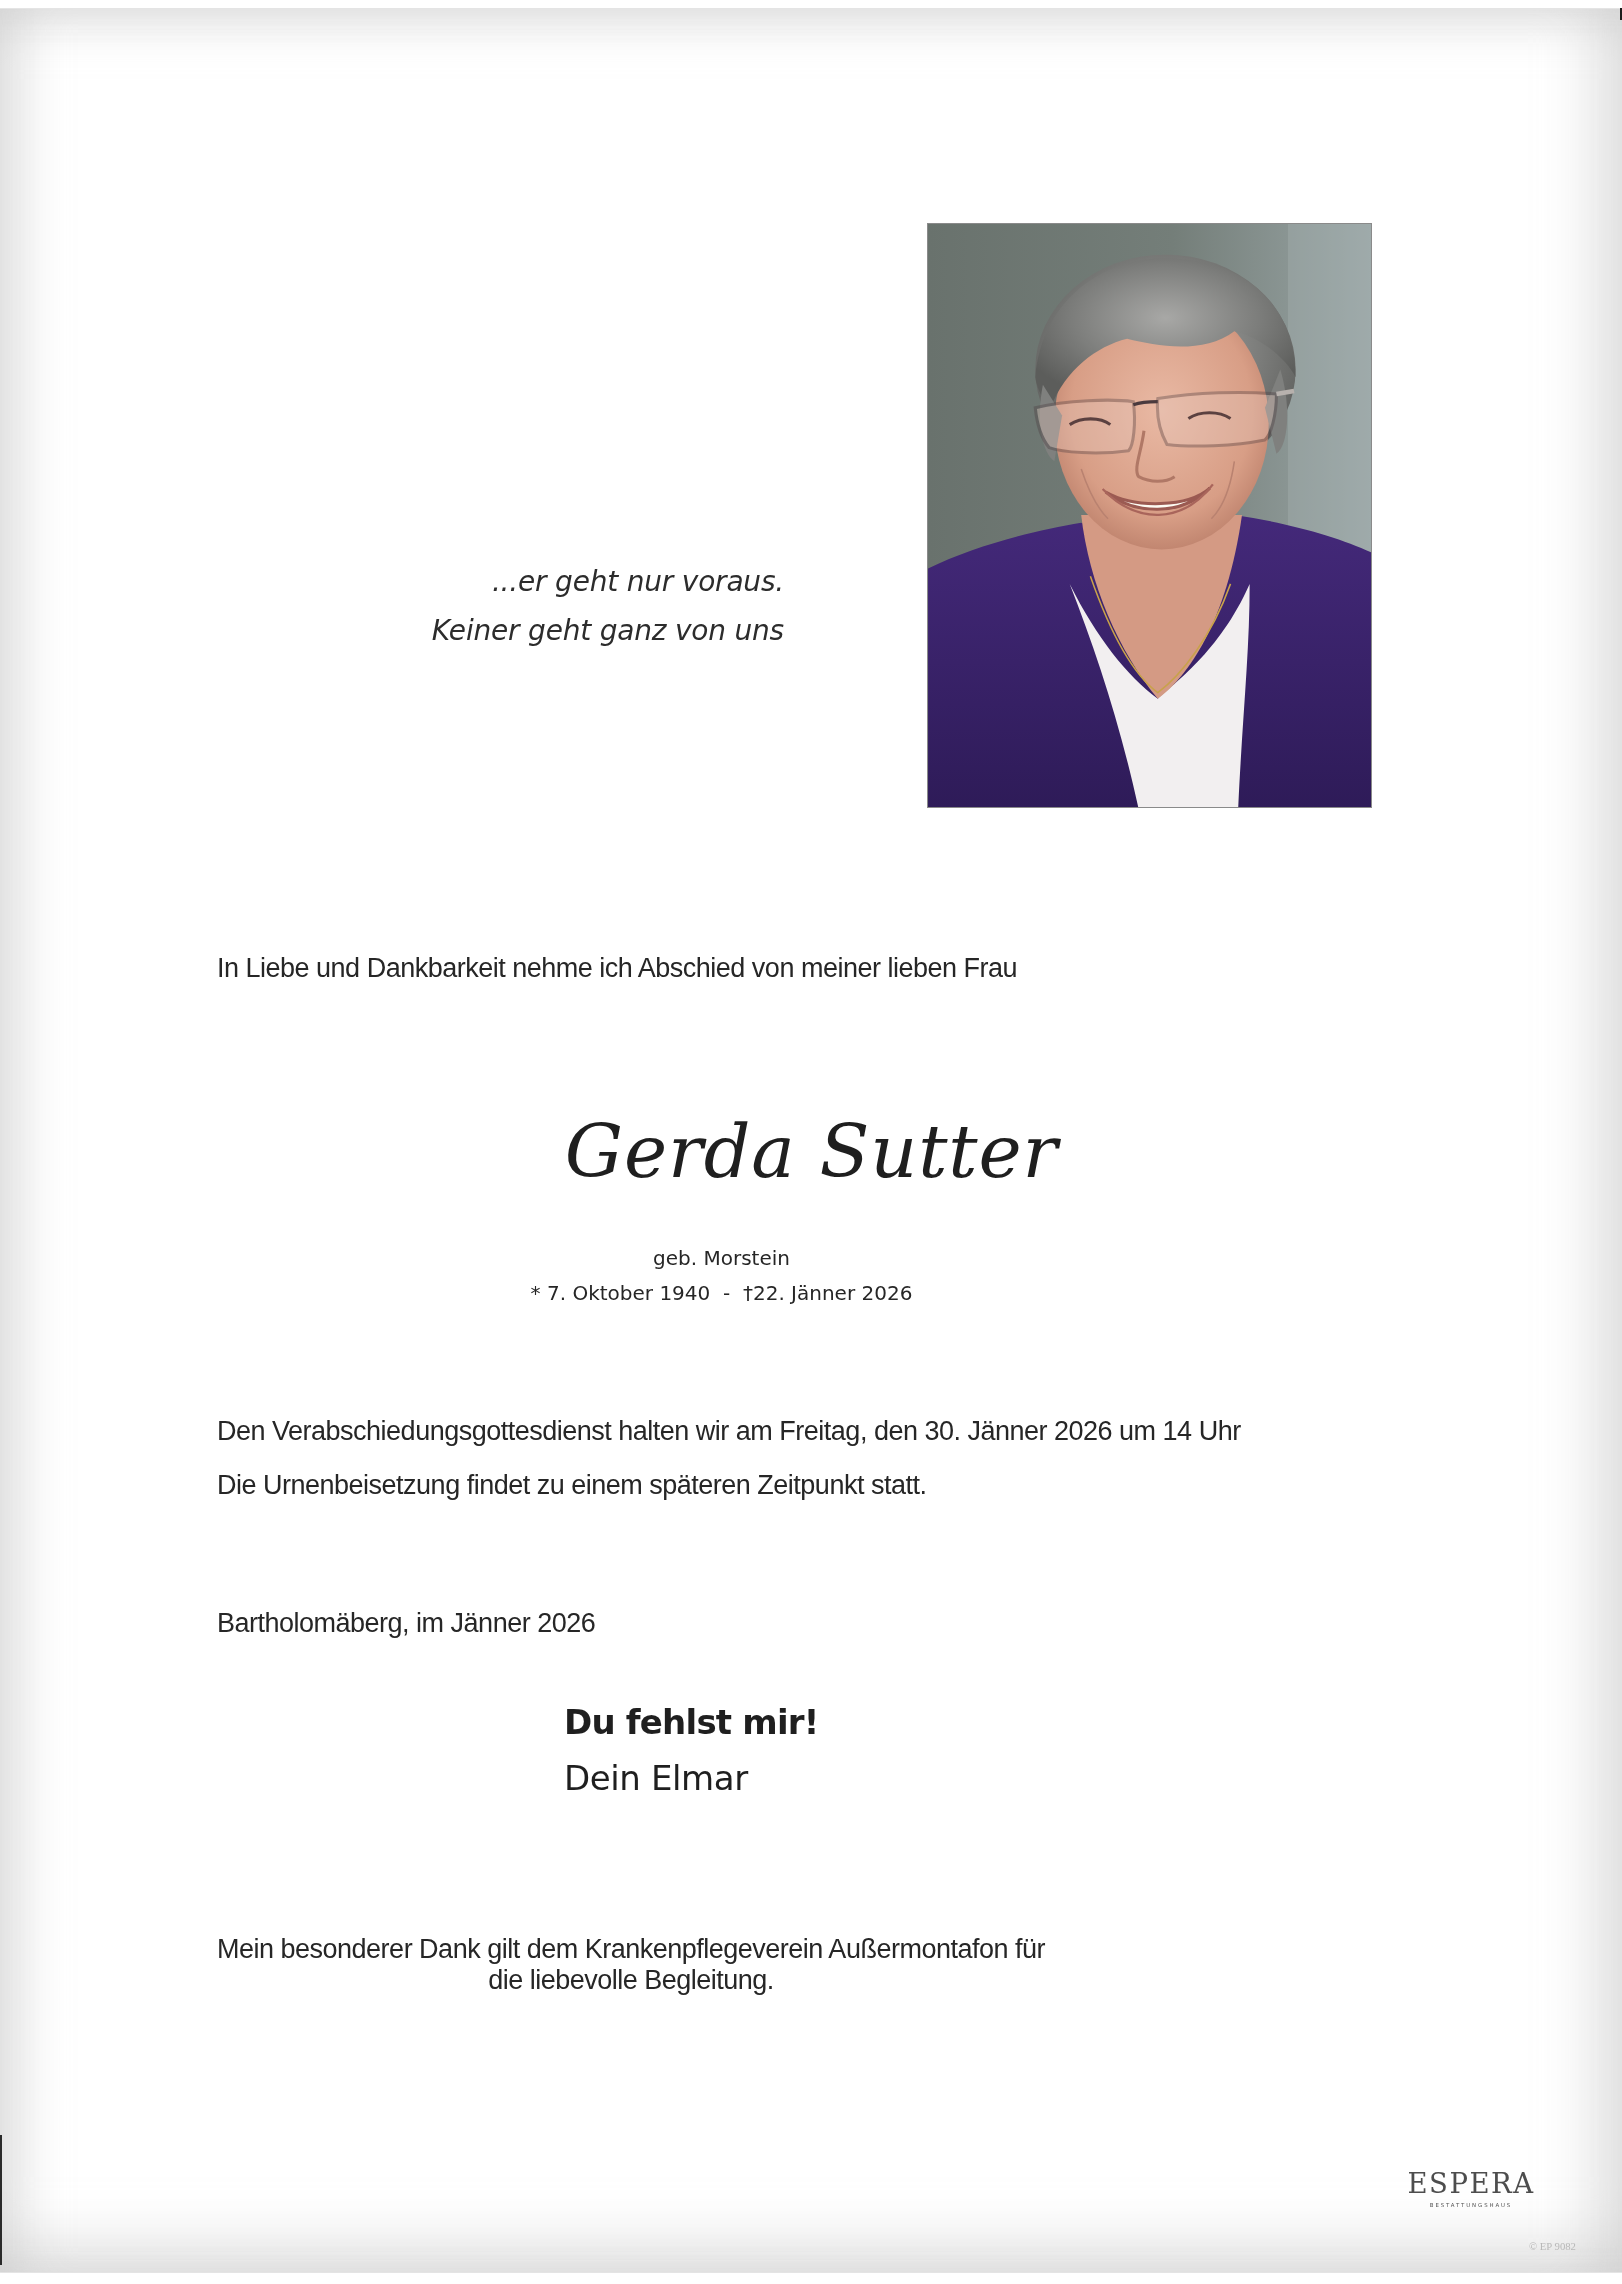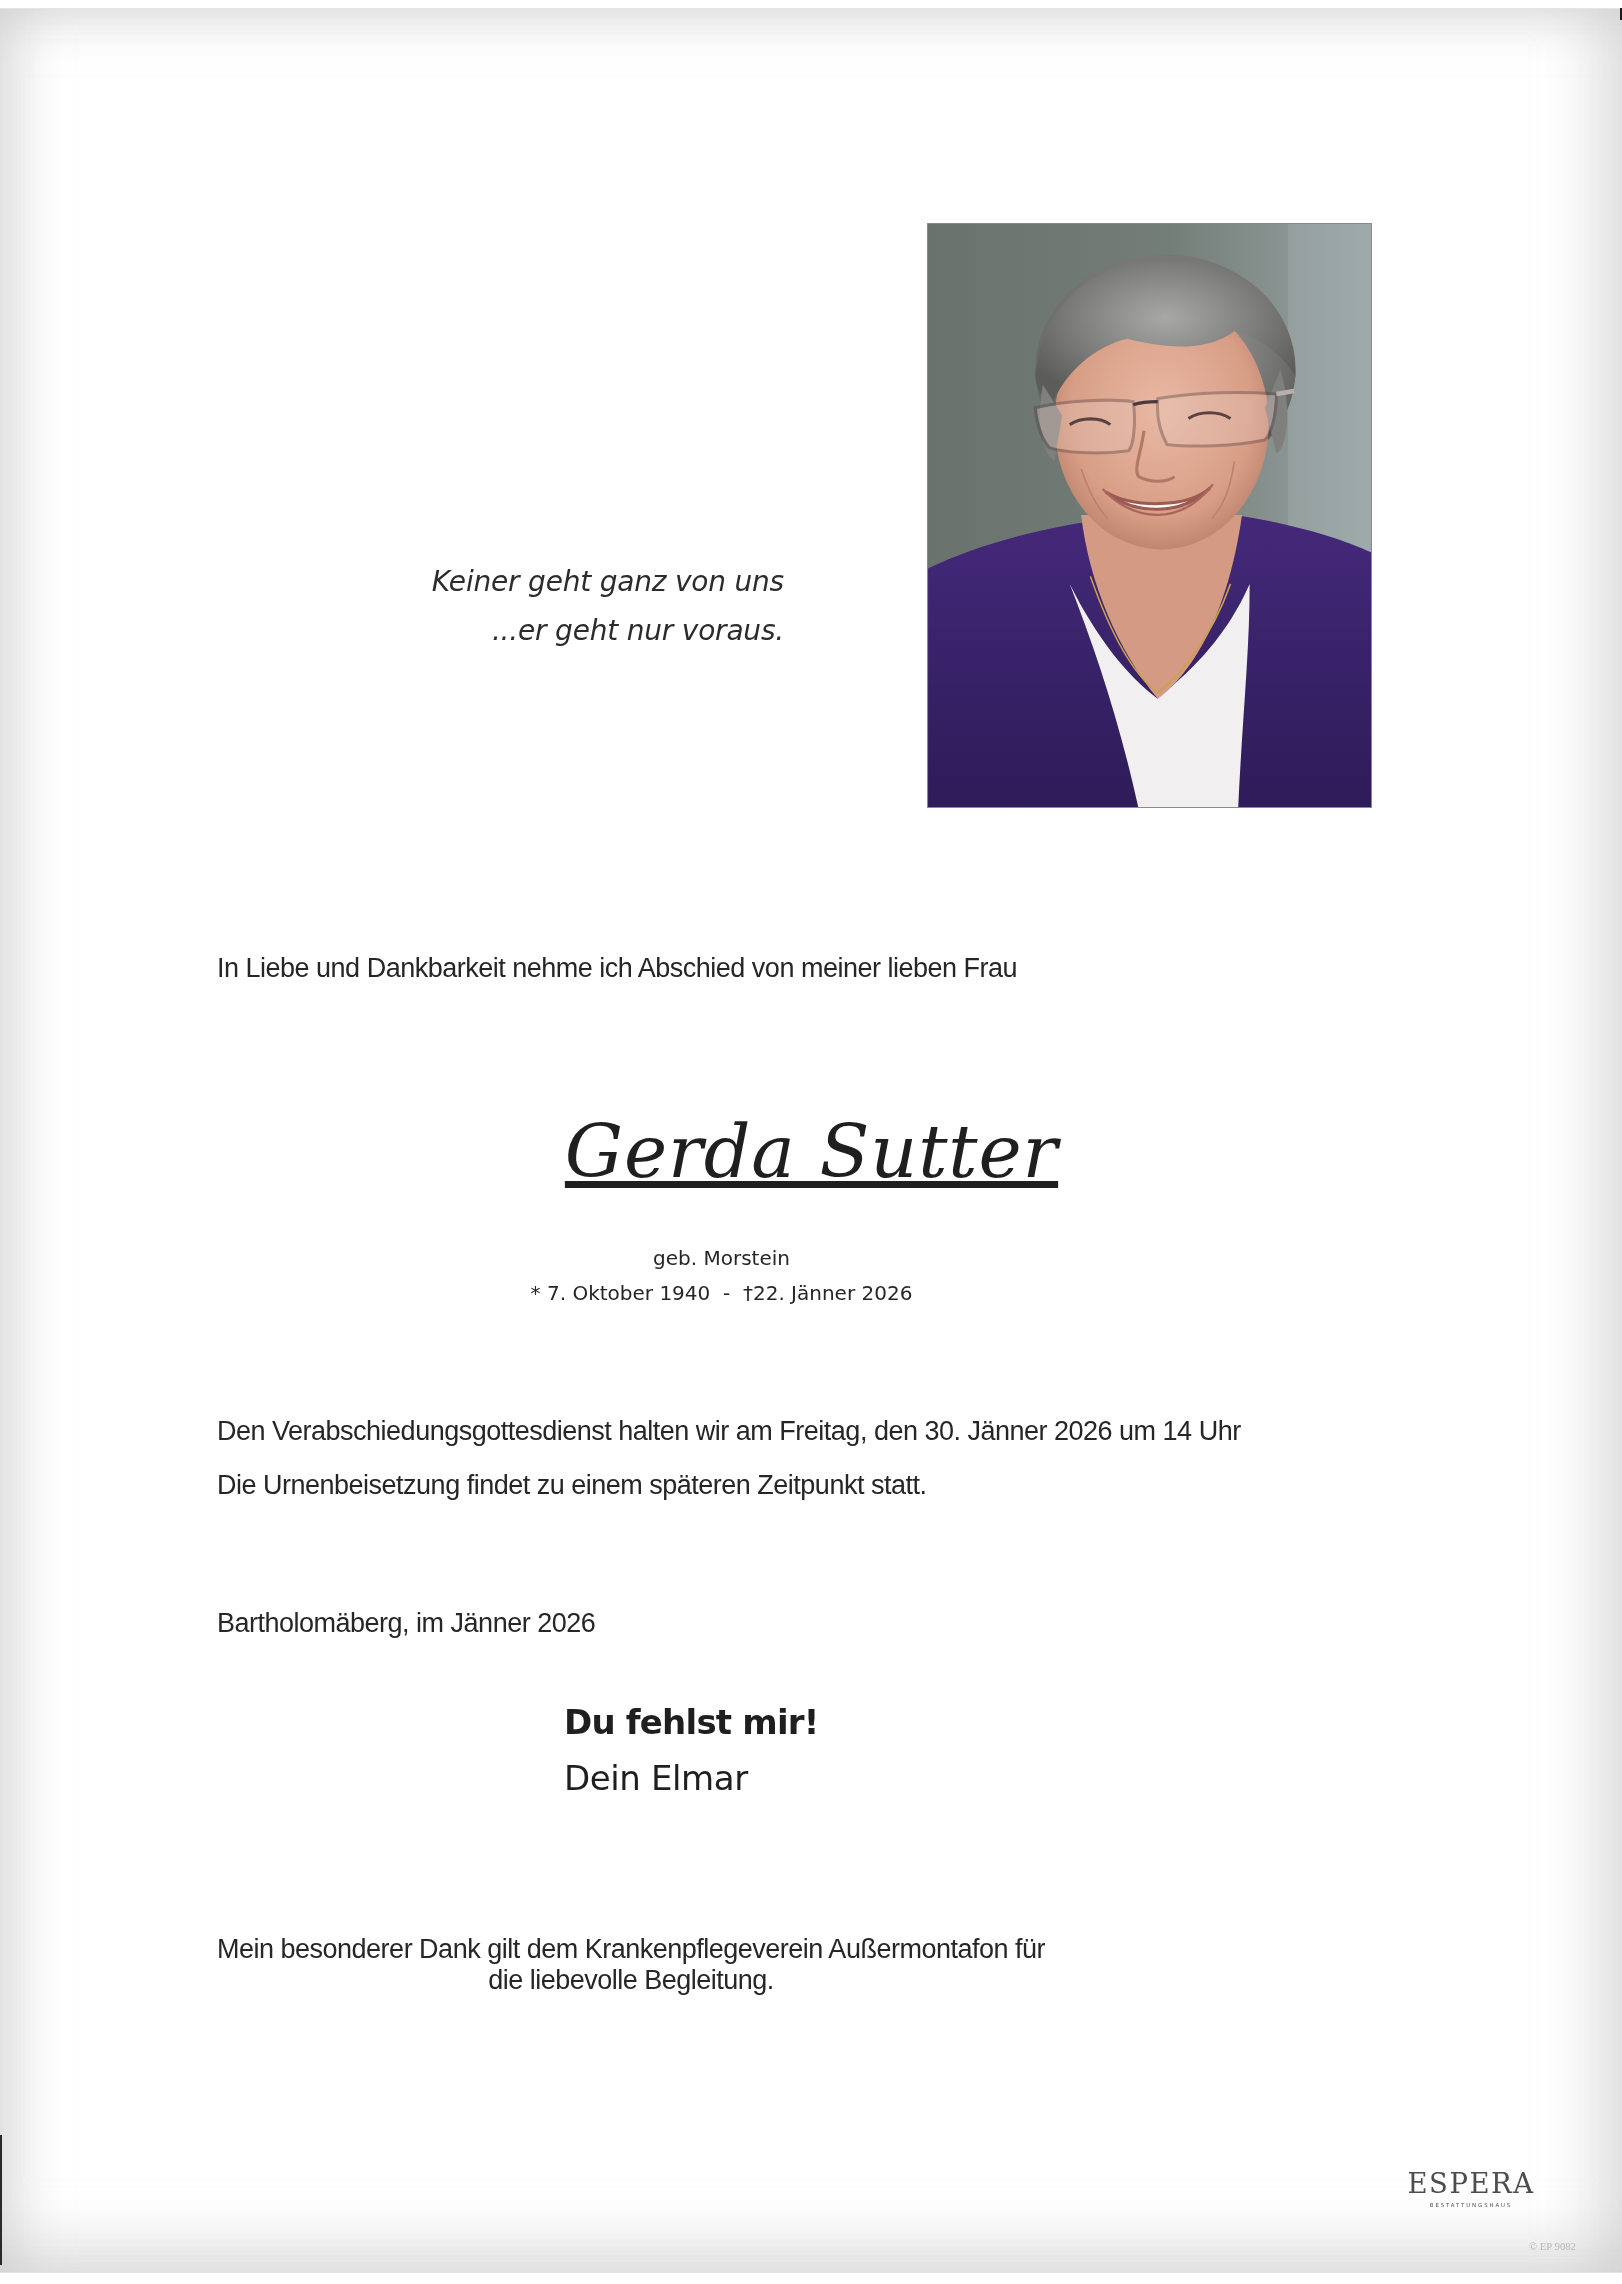--- a/index.html
+++ b/index.html
@@ -70,21 +70,20 @@
   }
 
   .name {
     font-family: "DejaVu Serif", serif;
     font-style: italic;
     font-size: 73px;
     color: #1f1f1f;
     left: 0; width: 1623px;
     text-align: center;
     letter-spacing: 0.8px;
-    text-decoration: underline;
   }
   .center-line {
     left: 0; width: 1443px; text-align: center;
     font-family: "DejaVu Sans", sans-serif;
     font-size: 20px;
     color: #262626;
   }
 
   .closing-bold {
     font-family: "DejaVu Sans", sans-serif;
@@ -128,22 +127,22 @@
   }
 </style>
 </head>
 <body>
 
 <div class="sheet"></div>
 <div class="edge-left"></div>
 <div class="edge-right"></div>
 
 <div class="abs quote" style="top:557px;">
+  <span>...er geht nur voraus.</span>
   <span>Keiner geht ganz von uns</span>
-  <span>...er geht nur voraus.</span>
 </div>
 
 <div class="abs photo">
   <svg width="445" height="585" viewBox="0 0 581 764" xmlns="http://www.w3.org/2000/svg">
     <defs>
       <linearGradient id="bg" x1="0" y1="0" x2="1" y2="0">
         <stop offset="0" stop-color="#69726d"></stop>
         <stop offset="0.55" stop-color="#747e79"></stop>
         <stop offset="1" stop-color="#9aa6a6"></stop>
       </linearGradient>

